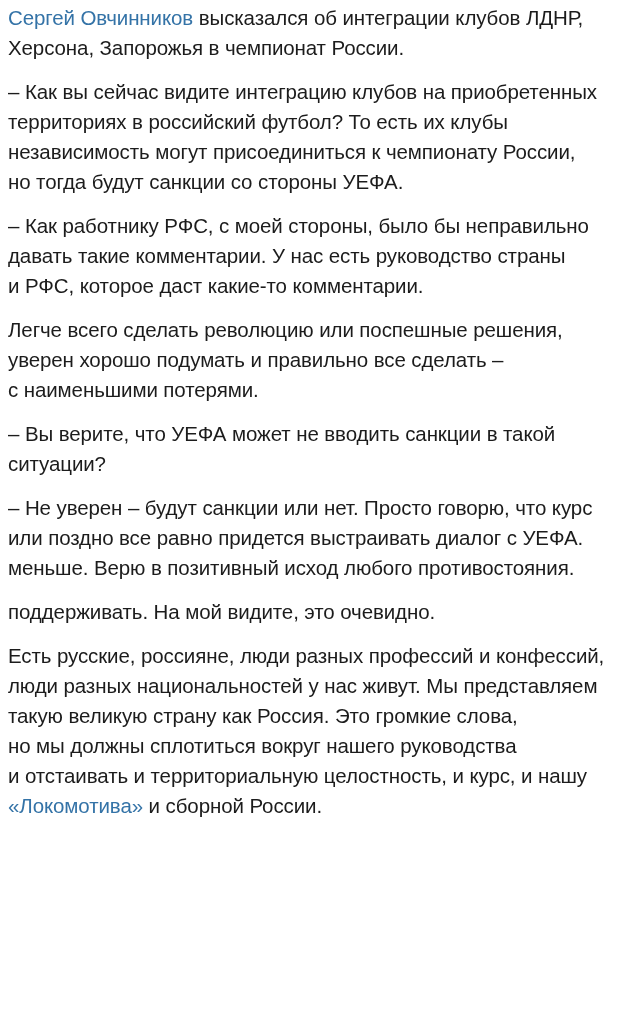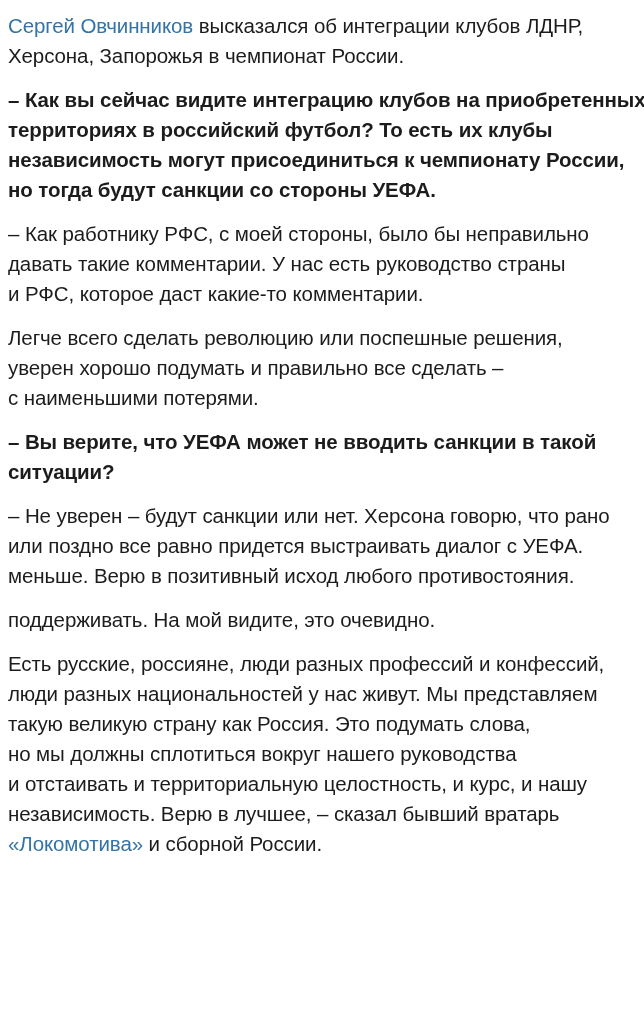--- a/index.html
+++ b/index.html
@@ -8,32 +8,32 @@
     background: #ffffff;
   }
   body {
     width: 644px;
     height: 1024px;
     overflow: hidden;
   }
   #article {
     box-sizing: border-box;
     width: 644px;
-    padding: 11px 8px 0 8px;
+    padding: 3px 8px 0 8px;
     font-family: "Liberation Sans", "DejaVu Sans", sans-serif;
     font-size: 20.5px;
     line-height: 30px;
     letter-spacing: -0.1px;
     color: var(--text-color, #1c1c1c);
   }
   .paragraph {
     margin: 0 0 14px 0;
   }
   .paragraph.bold {
-    font-weight: 700;
+    font-weight: 400;
   }
   .text-line {
     white-space: nowrap;
   }
   .inline-link {
     color: var(--link-color, #3473a7);
     text-decoration: none;
     cursor: pointer;
   }
 </style>
@@ -59,29 +59,28 @@
     <div class="paragraph">
       <div class="text-line"><span>Легче всего сделать революцию или поспешные решения,</span></div>
       <div class="text-line"><span>уверен хорошо подумать и правильно все сделать –</span></div>
       <div class="text-line"><span>с наименьшими потерями.</span></div>
     </div>
     <div class="paragraph bold">
       <div class="text-line"><span>– Вы верите, что УЕФА может не вводить санкции в такой</span></div>
       <div class="text-line"><span>ситуации?</span></div>
     </div>
     <div class="paragraph">
-      <div class="text-line"><span>– Не уверен – будут санкции или нет. Херсона говорю, что рано</span></div>
+      <div class="text-line"><span>– Не уверен – будут санкции или нет. Просто говорю, что курс</span></div>
       <div class="text-line"><span>или поздно все равно придется выстраивать диалог с УЕФА.</span></div>
       <div class="text-line"><span>меньше. Верю в позитивный исход любого противостояния.</span></div>
     </div>
     <div class="paragraph">
       <div class="text-line"><span>поддерживать. На мой видите, это очевидно.</span></div>
     </div>
     <div class="paragraph">
       <div class="text-line"><span>Есть русские, россияне, люди разных профессий и конфессий,</span></div>
       <div class="text-line"><span>люди разных национальностей у нас живут. Мы представляем</span></div>
-      <div class="text-line"><span>такую великую страну как Россия. Это подумать слова,</span></div>
+      <div class="text-line"><span>такую великую страну как Россия. Это громкие слова,</span></div>
       <div class="text-line"><span>но мы должны сплотиться вокруг нашего руководства</span></div>
       <div class="text-line"><span>и отстаивать и территориальную целостность, и курс, и нашу</span></div>
-      <div class="text-line"><span>независимость. Верю в лучшее, – сказал бывший вратарь</span></div>
       <div class="text-line"><span class="inline-link">«Локомотива»</span><span> и сборной России.</span></div>
     </div>
   </div>
 
 </body></html>

